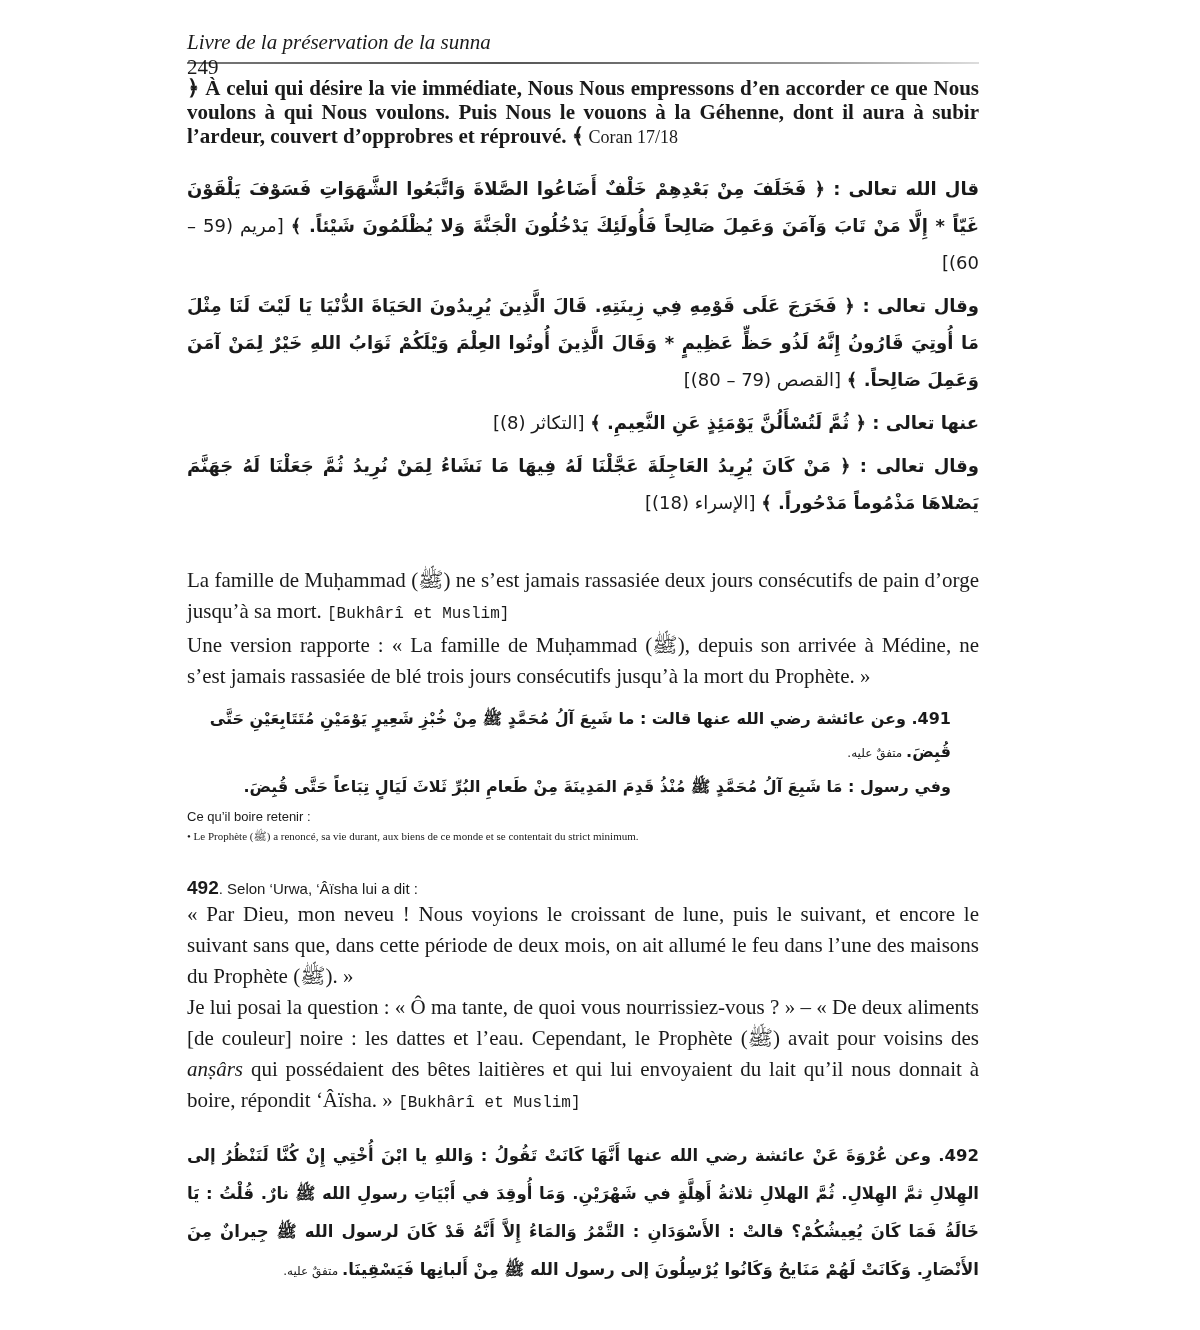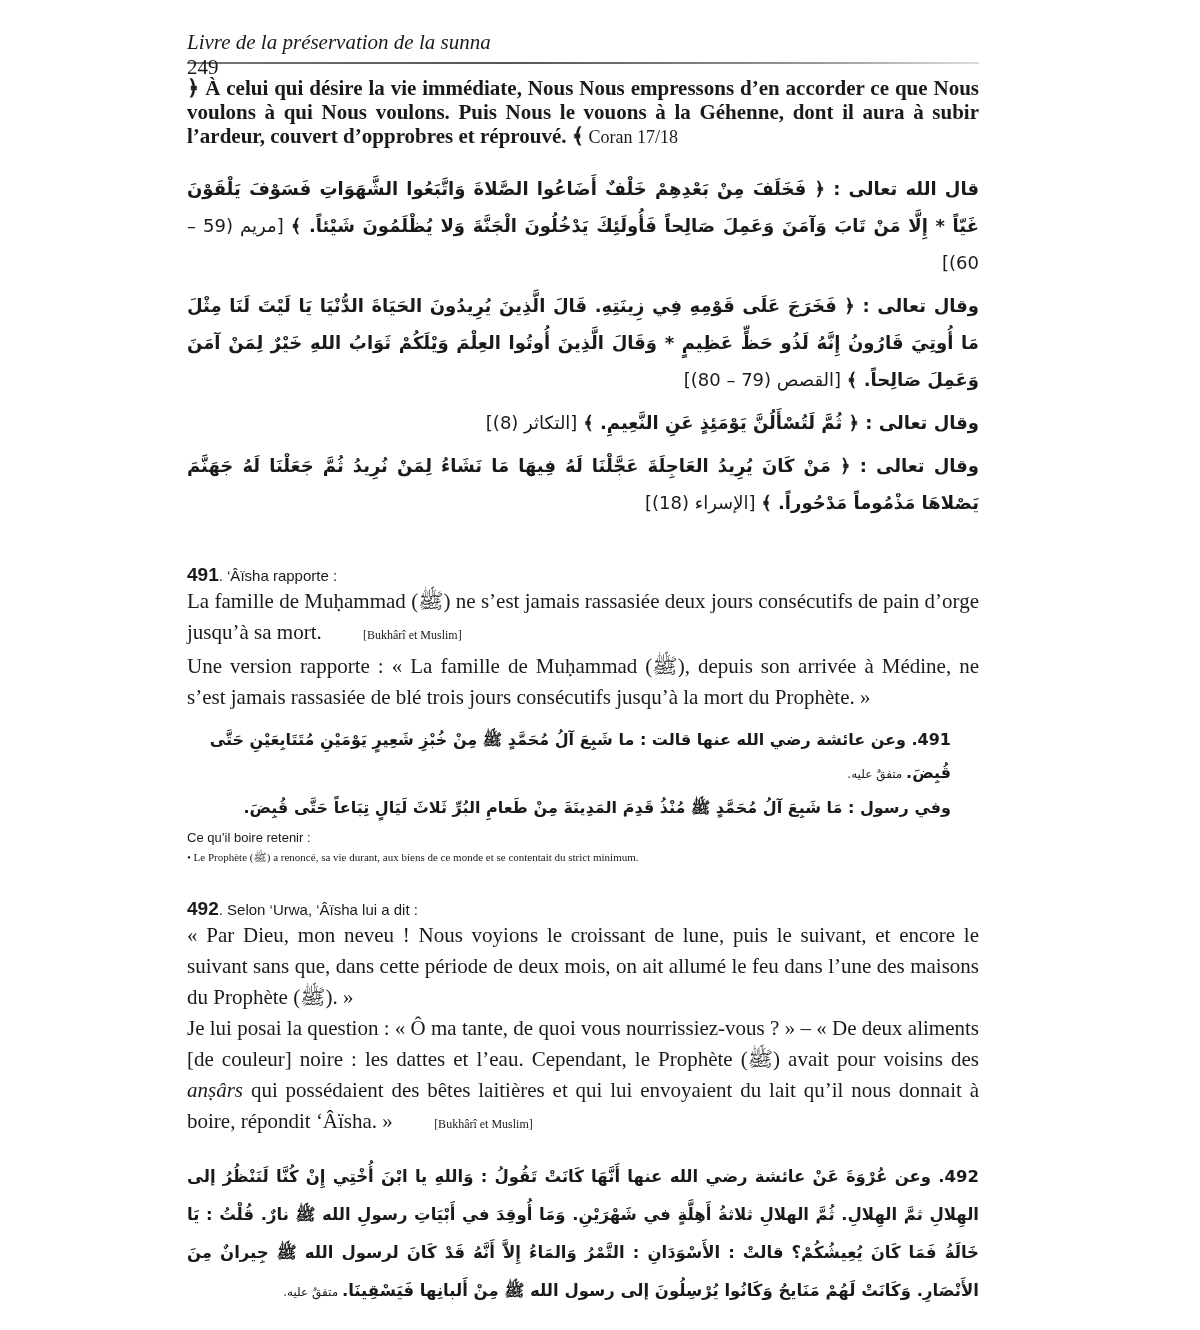--- a/index.html
+++ b/index.html
@@ -17,21 +17,21 @@
     .verse .ref { font-weight: normal; font-size: 18px; }
     .orn { font-weight: bold; }
     .ar { direction: rtl; text-align: justify; font-family: "DejaVu Sans", sans-serif; font-weight: bold; font-size: 18px; line-height: 37px; }
     .ar-block { margin-top: 8px; }
     .ar p { margin: 0 0 6px 0; }
     .ar .ref { font-weight: normal; }
     .hadith { margin-top: 44px; }
     .h-head { font-family: "Liberation Sans", sans-serif; font-size: 15px; line-height: 20px; }
     .h-head b { font-size: 19px; }
     .fr { font-size: 21px; line-height: 31px; text-align: justify; margin: 0; }
-    .src { font-family: Liberation Serif, serif; font-size: 12px; margin-left: 36px; }
+    .src { font-family: Liberation Mono, monospace; font-size: 16px; }
     .ar-small { direction: rtl; font-family: "DejaVu Sans", sans-serif; font-weight: bold; font-size: 16px; line-height: 33px; margin: 10px 28px 0 0; text-align: right; }
     .ar-small .note { font-size: 12px; font-weight: normal; }
     .retain-title { font-family: "Liberation Sans", sans-serif; font-size: 13px; margin-top: 6px; }
     .retain-item { font-size: 11px; margin-top: 6px; }
     .ar-492 { direction: rtl; text-align: justify; font-family: "DejaVu Sans", sans-serif; font-weight: bold; font-size: 16.5px; line-height: 38px; margin-top: 18px; }
     .ar-492 .note { font-size: 12px; font-weight: normal; }
   </style>
 </head>
 <body>
 
@@ -42,26 +42,25 @@
   </div>
   <div class="rule"></div>
 
   <p class="verse">
     <span class="orn">﴿</span><span> À celui qui désire la vie immédiate, Nous Nous empressons d’en accorder ce que Nous voulons à qui Nous voulons. Puis Nous le vouons à la Géhenne, dont il aura à subir l’ardeur, couvert d’opprobres et réprouvé. </span><span class="orn">﴾</span><span class="ref"> Coran 17/18</span>
   </p>
 
   <div class="ar ar-block">
     <p><span>قال الله تعالى : ﴿ فَخَلَفَ مِنْ بَعْدِهِمْ خَلْفٌ أَضَاعُوا الصَّلاةَ وَاتَّبَعُوا الشَّهَوَاتِ فَسَوْفَ يَلْقَوْنَ غَيّاً * إِلَّا مَنْ تَابَ وَآمَنَ وَعَمِلَ صَالِحاً فَأُولَئِكَ يَدْخُلُونَ الْجَنَّةَ وَلا يُظْلَمُونَ شَيْئاً. ﴾</span><span class="ref"> [مريم (59 – 60)]</span></p>
     <p><span>وقال تعالى : ﴿ فَخَرَجَ عَلَى قَوْمِهِ فِي زِينَتِهِ. قَالَ الَّذِينَ يُرِيدُونَ الحَيَاةَ الدُّنْيَا يَا لَيْتَ لَنَا مِثْلَ مَا أُوتِيَ قَارُونُ إِنَّهُ لَذُو حَظٍّ عَظِيمٍ * وَقَالَ الَّذِينَ أُوتُوا العِلْمَ وَيْلَكُمْ ثَوَابُ اللهِ خَيْرٌ لِمَنْ آمَنَ وَعَمِلَ صَالِحاً. ﴾</span><span class="ref"> [القصص (79 – 80)]</span></p>
-    <p><span>وقال تعالى : ﴿ ثُمَّ لَتُسْأَلُنَّ يَوْمَئِذٍ عَنِ النَّعِيمِ. ﴾</span><span class="ref"> [التكاثر (8)]</span></p>
+    <p><span>عنها تعالى : ﴿ ثُمَّ لَتُسْأَلُنَّ يَوْمَئِذٍ عَنِ النَّعِيمِ. ﴾</span><span class="ref"> [التكاثر (8)]</span></p>
     <p><span>وقال تعالى : ﴿ مَنْ كَانَ يُرِيدُ العَاجِلَةَ عَجَّلْنَا لَهُ فِيهَا مَا نَشَاءُ لِمَنْ نُرِيدُ ثُمَّ جَعَلْنَا لَهُ جَهَنَّمَ يَصْلاهَا مَذْمُوماً مَدْحُوراً. ﴾</span><span class="ref"> [الإسراء (18)]</span></p>
   </div>
 
   <div class="hadith">
-    <div class="h-head"><b>491</b><span>. ‘Âïsha rapporte :</span></div>
     <p class="fr"><span>La famille de Muḥammad (ﷺ) ne s’est jamais rassasiée deux jours consécutifs de pain d’orge jusqu’à sa mort. </span><span class="src">[Bukhârî et Muslim]</span></p>
     <p class="fr">Une version rapporte : « La famille de Muḥammad (ﷺ), depuis son arrivée à Médine, ne s’est jamais rassasiée de blé trois jours consécutifs jusqu’à la mort du Prophète. »</p>
     <div class="ar-small">
       <div><span>491. وعن عائشة رضي الله عنها قالت : ما شَبِعَ آلُ مُحَمَّدٍ ﷺ مِنْ خُبْزِ شَعِيرٍ يَوْمَيْنِ مُتَتَابِعَيْنِ حَتَّى قُبِضَ.</span><span class="note"> متفقٌ عليه.</span></div>
       <div>وفي رسول : مَا شَبِعَ آلُ مُحَمَّدٍ ﷺ مُنْذُ قَدِمَ المَدِينَةَ مِنْ طَعامِ البُرِّ ثَلاثَ لَيَالٍ تِبَاعاً حَتَّى قُبِضَ.</div>
     </div>
     <div class="retain-title">Ce qu’il boire retenir :</div>
     <div class="retain-item"><span>• </span><span>Le Prophète (ﷺ) a renoncé, sa vie durant, aux biens de ce monde et se contentait du strict minimum.</span></div>
   </div>
 

